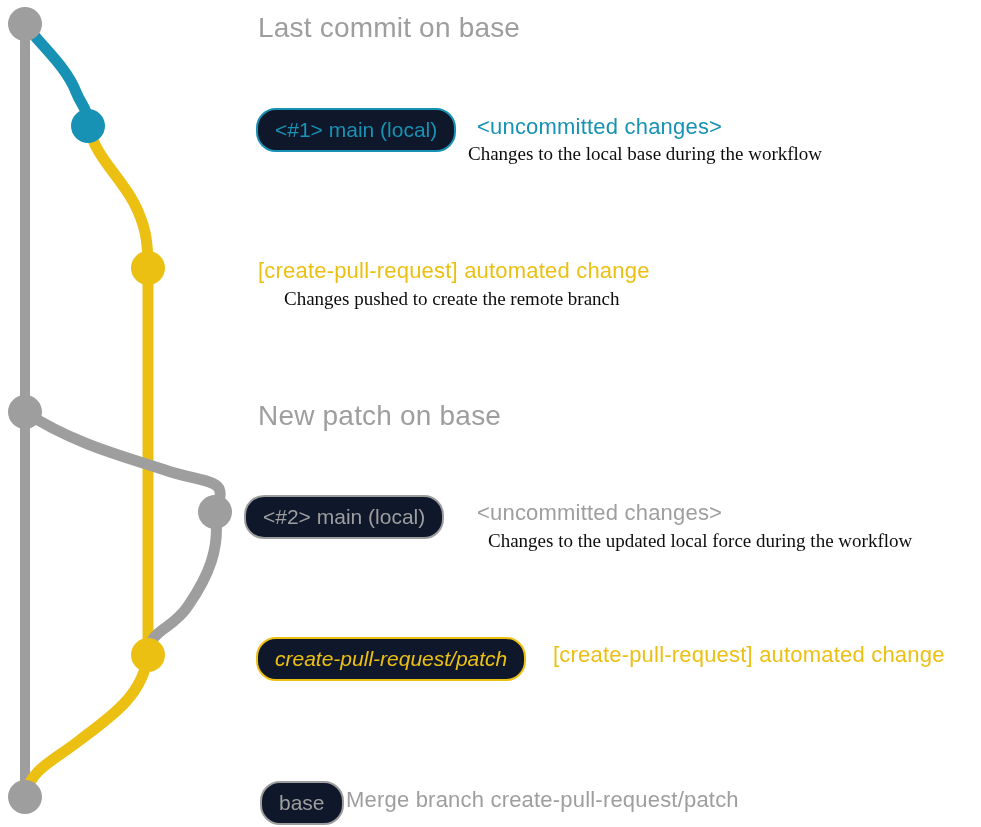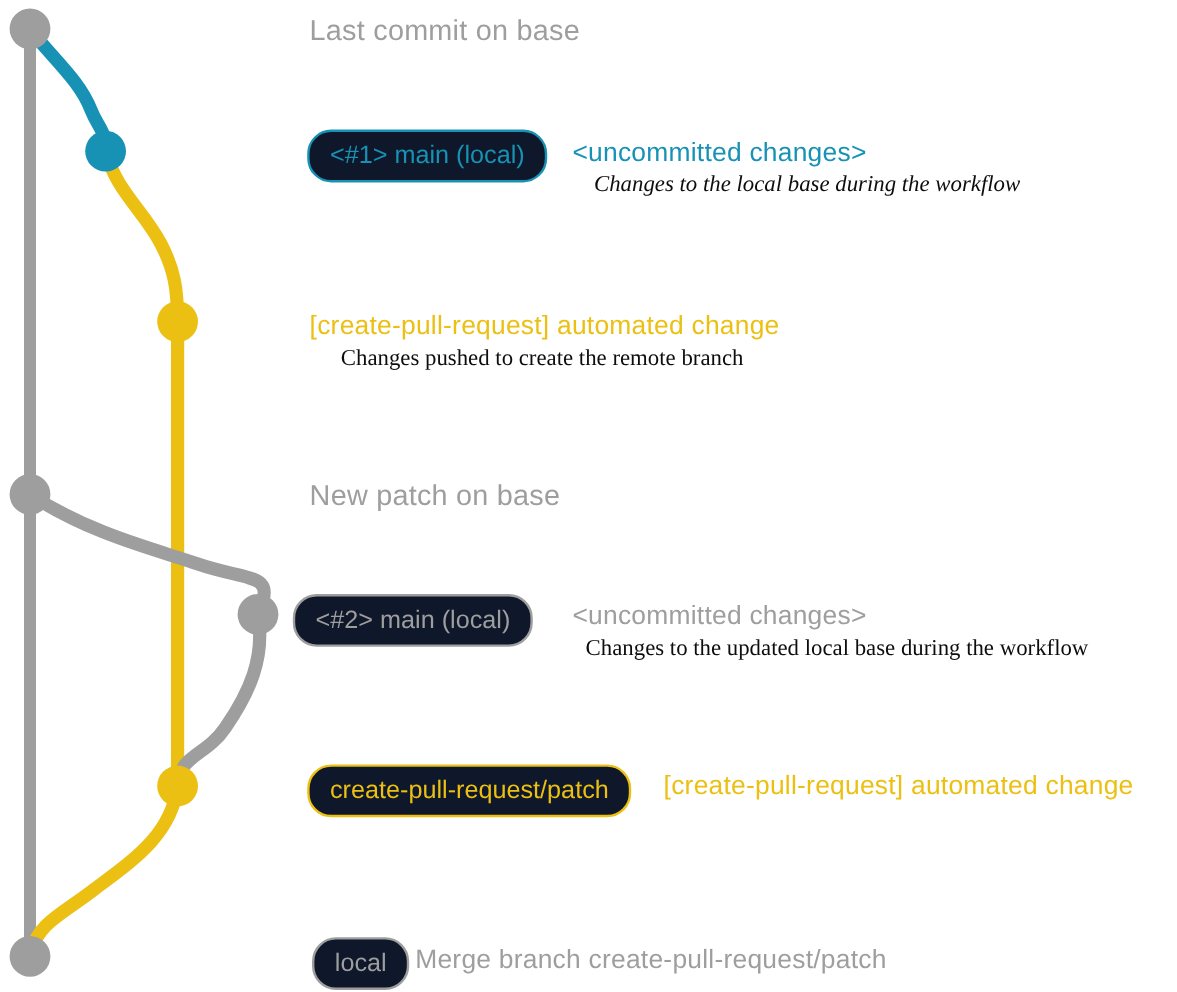--- a/index.html
+++ b/index.html
@@ -20,21 +20,21 @@
     left: 0;
     top: 0;
     width: 981px;
     height: 827px;
   }
   .ann {
     position: absolute;
     white-space: nowrap;
   }
   .section-label {
-    font-size: 24px;
+    font-size: 28px;
     letter-spacing: 0.2px;
     text-align: right;
   }
   .branch-badge {
     display: inline-block;
     font-size: 21px;
     line-height: 1;
     padding: 9px 17px 10px 17px;
     border: 2px solid;
     border-radius: 20px;
@@ -77,30 +77,30 @@
     <circle cx="25" cy="412" r="17" fill="#9e9e9e"></circle>
     <circle cx="215" cy="512" r="17" fill="#9e9e9e"></circle>
     <circle cx="148" cy="655" r="17" fill="#ecc013"></circle>
     <circle cx="25" cy="797" r="17" fill="#9e9e9e"></circle>
   </svg>
 
   <div class="ann section-label" style="left: 258px; top: 12px; color: rgb(158, 158, 158);">Last commit on base</div>
 
   <div class="ann branch-badge" style="left: 256px; top: 108px; color: rgb(23, 146, 181); border-color: rgb(23, 146, 181);">&lt;#1&gt; main (local)</div>
   <div class="ann commit-title" style="left: 477px; top: 114px; color: rgb(23, 146, 181);">&lt;uncommitted changes&gt;</div>
-  <div class="ann commit-desc" style="left:495px; top:143px;font-style:italic;">Changes to the local base during the workflow</div>
+  <div class="ann commit-desc" style="left:468px; top:143px;">Changes to the local base during the workflow</div>
 
   <div class="ann commit-title" style="left: 258px; top: 258px; color: rgb(236, 192, 19);">[create-pull-request] automated change</div>
   <div class="ann commit-desc" style="left:270px; top:288px;margin-left:14px;">Changes pushed to create the remote branch</div>
 
   <div class="ann section-label" style="left: 258px; top: 400px; color: rgb(158, 158, 158);">New patch on base</div>
 
   <div class="ann branch-badge" style="left: 244px; top: 495px; color: rgb(158, 158, 158); border-color: rgb(158, 158, 158);">&lt;#2&gt; main (local)</div>
   <div class="ann commit-title" style="left: 477px; top: 500px; color: rgb(158, 158, 158);">&lt;uncommitted changes&gt;</div>
-  <div class="ann commit-desc" style="left:488px; top:530px;">Changes to the updated local base during the workflow</div>
+  <div class="ann commit-desc" style="left:488px; top:530px;">Changes to the updated local force during the workflow</div>
 
-  <div class="ann branch-badge" style="left: 256px; top: 637px; color: rgb(236, 192, 19); border-color: rgb(236, 192, 19);">create-pull-request/patch</div>
+  <div class="ann branch-badge" style="left: 256px; top: 637px; color: rgb(236, 192, 19); border-color: rgb(236, 192, 19); font-style: italic;">create-pull-request/patch</div>
   <div class="ann commit-title" style="left: 553px; top: 642px; color: rgb(236, 192, 19);">[create-pull-request] automated change</div>
 
-  <div class="ann branch-badge" style="left: 260px; top: 781px; color: rgb(158, 158, 158); border-color: rgb(158, 158, 158);">local</div>
+  <div class="ann branch-badge" style="left: 260px; top: 781px; color: rgb(158, 158, 158); border-color: rgb(158, 158, 158);">base</div>
   <div class="ann commit-title" style="left: 346px; top: 787px; color: rgb(158, 158, 158);">Merge branch create-pull-request/patch</div>
 
 </div>
 
 </body></html>

